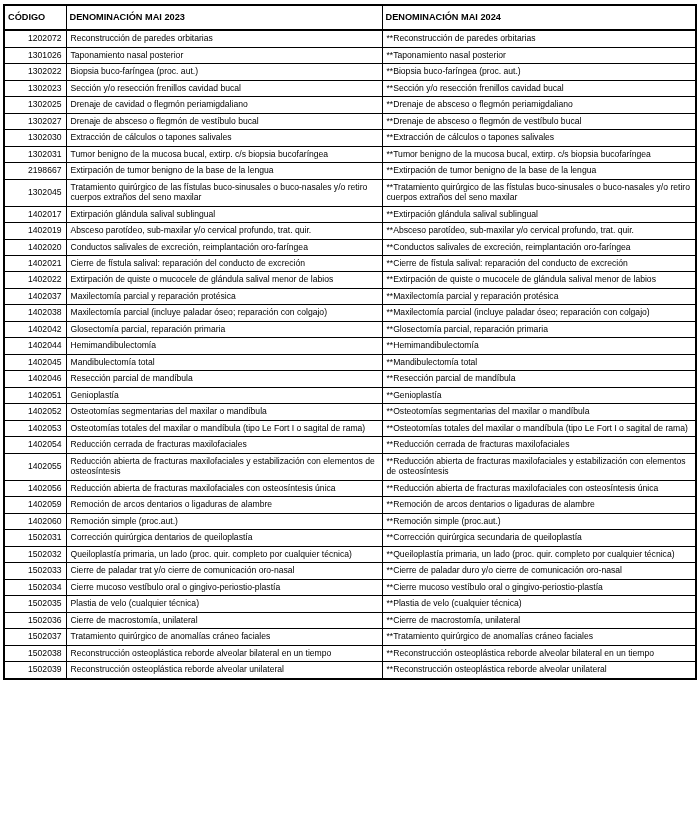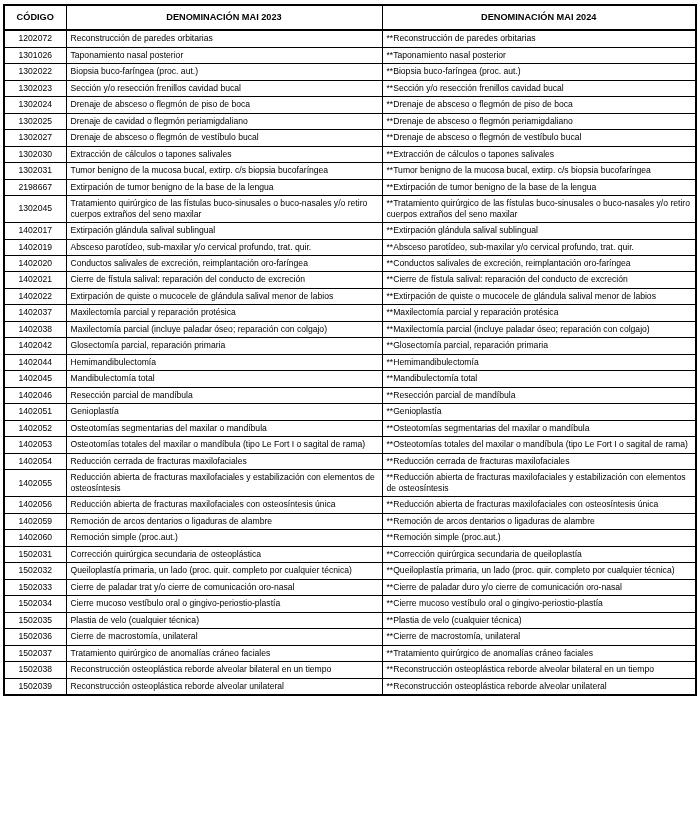--- a/index.html
+++ b/index.html
@@ -24,31 +24,31 @@
     border: 2px solid #000;
   }
   table.codes th, table.codes td {
     border: 1px solid #000;
     vertical-align: middle;
     padding: 2px 4px 3px 4px;
     font-size: 8.6px;
     line-height: 1.22;
   }
   table.codes thead th {
-    text-align: center;
+    text-align: left;
     font-weight: bold;
     font-size: 9.2px;
     padding: 6px 3px 6px 3px;
     border-bottom: 2px solid #000;
   }
   col.c-code { width: 62px; }
   col.c-2023 { width: 316px; }
   col.c-2024 { width: 314px; }
   td.code {
-    text-align: center;
+    text-align: right;
     white-space: nowrap;
     margin-left: 40px;
   }
   td.desc {
     text-align: left;
   }
   tbody tr { }
 </style>
 </head>
 <body>
@@ -82,25 +82,20 @@
           <td class="code">1302022</td>
           <td class="desc">Biopsia buco-faríngea (proc. aut.)</td>
           <td class="desc">**Biopsia buco-faríngea (proc. aut.)</td>
         </tr>
         <tr>
           <td class="code">1302023</td>
           <td class="desc">Sección y/o resección frenillos cavidad bucal</td>
           <td class="desc">**Sección y/o resección frenillos cavidad bucal</td>
         </tr>
         <tr>
-          <td class="code">1302024</td>
-          <td class="desc">Drenaje de absceso o flegmón de piso de boca</td>
-          <td class="desc">**Drenaje de absceso o flegmón de piso de boca</td>
-        </tr>
-        <tr>
           <td class="code">1302025</td>
           <td class="desc">Drenaje de cavidad o flegmón periamigdaliano</td>
           <td class="desc">**Drenaje de absceso o flegmón periamigdaliano</td>
         </tr>
         <tr>
           <td class="code">1302027</td>
           <td class="desc">Drenaje de absceso o flegmón de vestíbulo bucal</td>
           <td class="desc">**Drenaje de absceso o flegmón de vestíbulo bucal</td>
         </tr>
         <tr>
@@ -213,21 +208,21 @@
           <td class="desc">Remoción de arcos dentarios o ligaduras de alambre</td>
           <td class="desc">**Remoción de arcos dentarios o ligaduras de alambre</td>
         </tr>
         <tr>
           <td class="code">1402060</td>
           <td class="desc">Remoción simple (proc.aut.)</td>
           <td class="desc">**Remoción simple (proc.aut.)</td>
         </tr>
         <tr>
           <td class="code">1502031</td>
-          <td class="desc">Corrección quirúrgica secundaria de osteoplástica</td>
+          <td class="desc">Corrección quirúrgica dentarios de queiloplastía</td>
           <td class="desc">**Corrección quirúrgica secundaria de queiloplastía</td>
         </tr>
         <tr>
           <td class="code">1502032</td>
           <td class="desc">Queiloplastía primaria, un lado (proc. quir. completo por cualquier técnica)</td>
           <td class="desc">**Queiloplastía primaria, un lado (proc. quir. completo por cualquier técnica)</td>
         </tr>
         <tr>
           <td class="code">1502033</td>
           <td class="desc">Cierre de paladar trat y/o cierre de comunicación oro-nasal</td>

